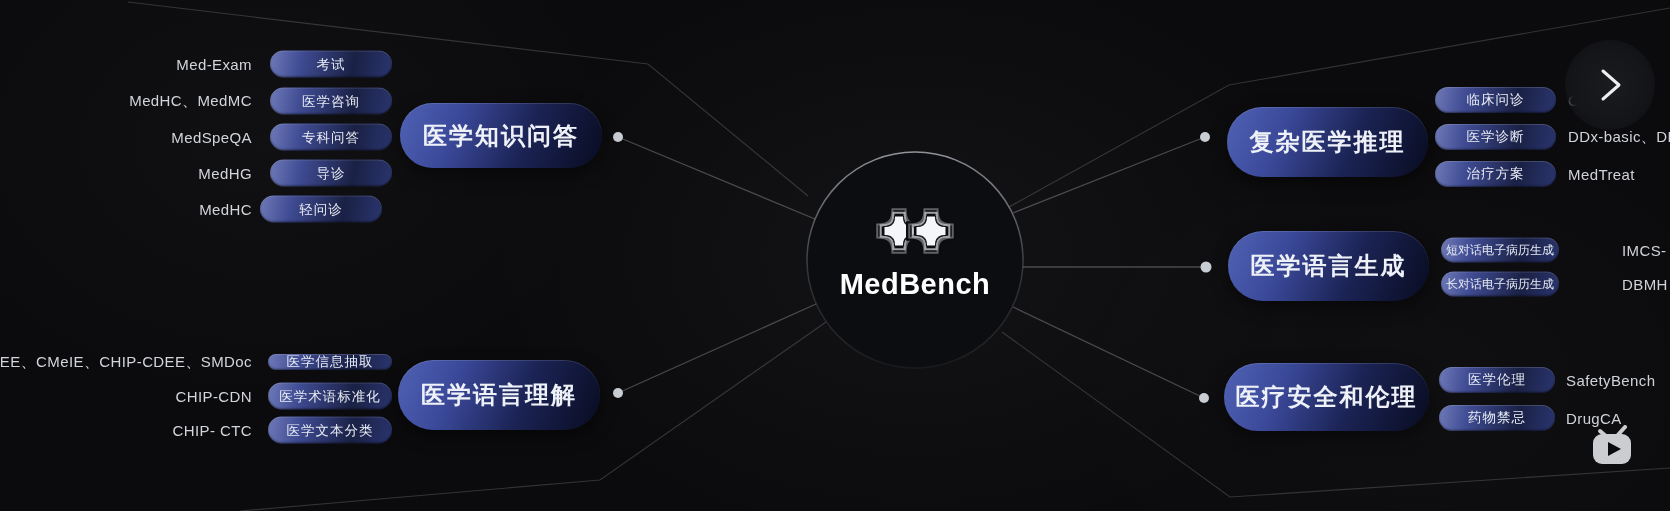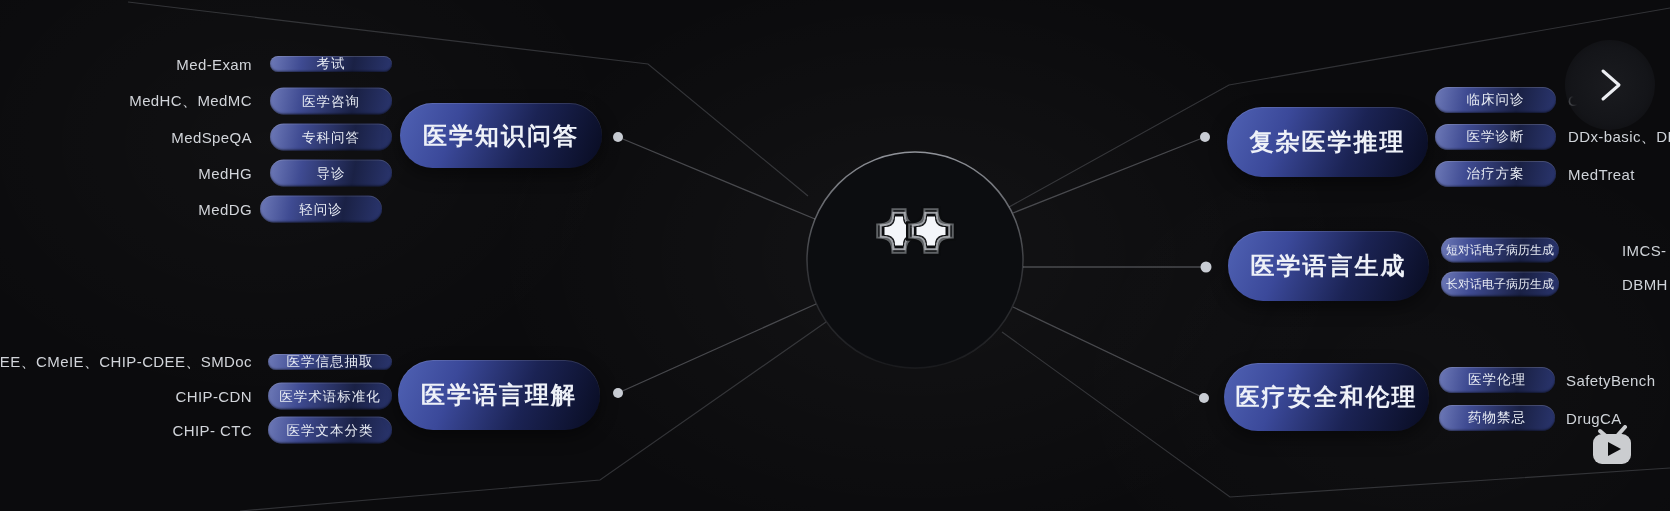--- a/index.html
+++ b/index.html
@@ -97,31 +97,32 @@
       <path d="M -4.5 -15 L 4.5 -15 C 4.5 -7 7 -4.5 15 -4.5 L 15 4.5 C 7 4.5 4.5 7 4.5 15 L -4.5 15 C -4.5 7 -7 4.5 -15 4.5 L -15 -4.5 C -7 -4.5 -4.5 -7 -4.5 -15 Z" transform="scale(1.22)" fill="none" stroke="rgba(235,238,245,0.66)" stroke-width="1.7"></path>
       <path d="M -4.5 -15 L 4.5 -15 C 4.5 -7 7 -4.5 15 -4.5 L 15 4.5 C 7 4.5 4.5 7 4.5 15 L -4.5 15 C -4.5 7 -7 4.5 -15 4.5 L -15 -4.5 C -7 -4.5 -4.5 -7 -4.5 -15 Z" fill="#f4f6fa" stroke="#0b0c0e" stroke-width="1"></path>
     </g>
     <g transform="translate(16,1)">
       <path d="M -4.5 -15 L 4.5 -15 C 4.5 -7 7 -4.5 15 -4.5 L 15 4.5 C 7 4.5 4.5 7 4.5 15 L -4.5 15 C -4.5 7 -7 4.5 -15 4.5 L -15 -4.5 C -7 -4.5 -4.5 -7 -4.5 -15 Z" transform="scale(1.45)" fill="none" stroke="#0b0c0e" stroke-width="4.5"></path>
       <path d="M -4.5 -15 L 4.5 -15 C 4.5 -7 7 -4.5 15 -4.5 L 15 4.5 C 7 4.5 4.5 7 4.5 15 L -4.5 15 C -4.5 7 -7 4.5 -15 4.5 L -15 -4.5 C -7 -4.5 -4.5 -7 -4.5 -15 Z" transform="scale(1.45)" fill="none" stroke="rgba(235,238,245,0.38)" stroke-width="1.4"></path>
       <path d="M -4.5 -15 L 4.5 -15 C 4.5 -7 7 -4.5 15 -4.5 L 15 4.5 C 7 4.5 4.5 7 4.5 15 L -4.5 15 C -4.5 7 -7 4.5 -15 4.5 L -15 -4.5 C -7 -4.5 -4.5 -7 -4.5 -15 Z" transform="scale(1.22)" fill="none" stroke="rgba(235,238,245,0.66)" stroke-width="1.7"></path>
       <path d="M -4.5 -15 L 4.5 -15 C 4.5 -7 7 -4.5 15 -4.5 L 15 4.5 C 7 4.5 4.5 7 4.5 15 L -4.5 15 C -4.5 7 -7 4.5 -15 4.5 L -15 -4.5 C -7 -4.5 -4.5 -7 -4.5 -15 Z" fill="#f4f6fa" stroke="#0b0c0e" stroke-width="1"></path>
     </g>
   </svg>
+  <div class="center-title">MedBench</div>
 
   <div id="clusters">
       <div class="ds-label" style="right: 1418px; top: 64px; text-align: right;">Med-Exam</div>
-      <div class="pill" style="left: 270px; top: 64px; width: 122px; height: 16px;">考试</div>
+      <div class="pill" style="left: 270px; top: 64px; width: 122px; height: 27px;">考试</div>
       <div class="ds-label" style="right: 1418px; top: 101px; text-align: right;">MedHC、MedMC</div>
       <div class="pill" style="left: 270px; top: 101px; width: 122px; height: 27px;">医学咨询</div>
       <div class="ds-label" style="right: 1418px; top: 137px; text-align: right;">MedSpeQA</div>
       <div class="pill" style="left: 270px; top: 137px; width: 122px; height: 27px;">专科问答</div>
       <div class="ds-label" style="right: 1418px; top: 173px; text-align: right;">MedHG</div>
       <div class="pill" style="left: 270px; top: 173px; width: 122px; height: 27px;">导诊</div>
-      <div class="ds-label" style="right: 1418px; top: 209px; text-align: right;">MedDG</div>
+      <div class="ds-label" style="right: 1418px; top: 209px; text-align: right;">MedHC</div>
       <div class="pill" style="left: 260px; top: 209px; width: 122px; height: 27px;">轻问诊</div>
       <div class="cat-node" style="left: 400px; top: 103px; width: 202px; height: 65px;">医学知识问答</div>
       <div class="ds-label" style="right: 1418px; top: 362px; text-align: right;">CMeEE、CMeIE、CHIP-CDEE、SMDoc</div>
       <div class="pill" style="left: 268px; top: 362px; width: 124px; height: 16px;">医学信息抽取</div>
       <div class="ds-label" style="right: 1418px; top: 396px; text-align: right;">CHIP-CDN</div>
       <div class="pill" style="left: 268px; top: 396px; width: 124px; height: 27px;">医学术语标准化</div>
       <div class="ds-label" style="right: 1418px; top: 430px; text-align: right;">CHIP- CTC</div>
       <div class="pill" style="left: 268px; top: 430px; width: 124px; height: 27px;">医学文本分类</div>
       <div class="cat-node" style="left: 398px; top: 360px; width: 202px; height: 70px;">医学语言理解</div>
       <div class="cat-node" style="left: 1227px; top: 107px; width: 201px; height: 70px;">复杂医学推理</div>

